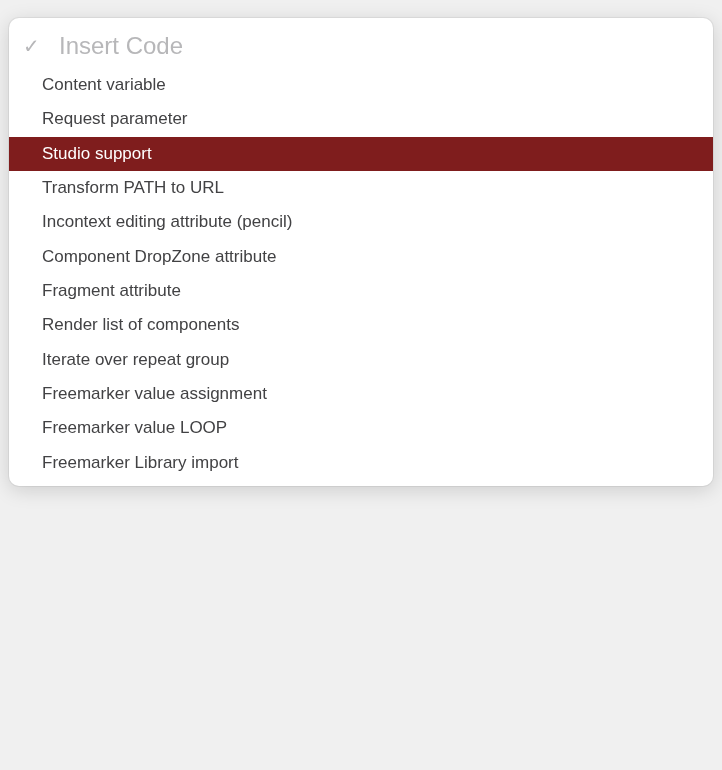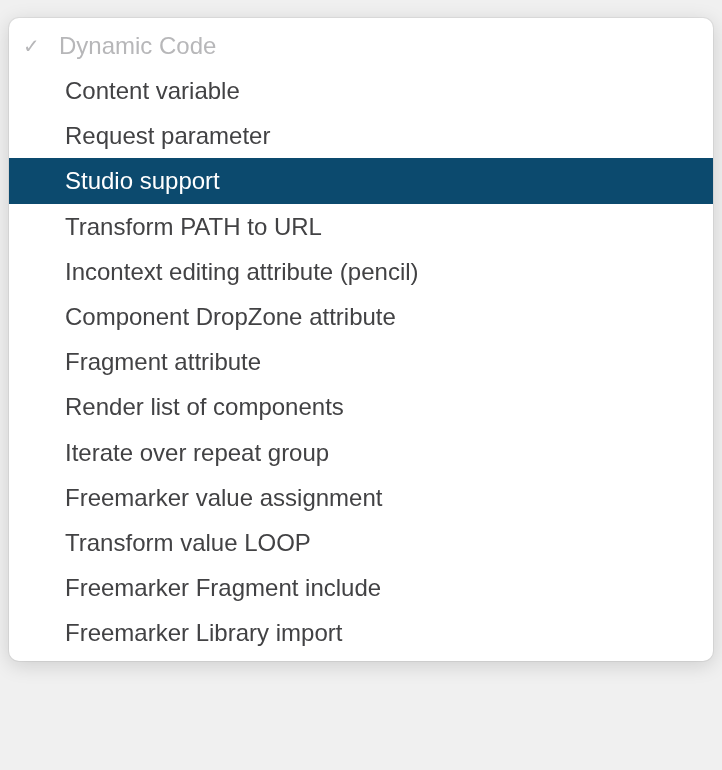--- a/index.html
+++ b/index.html
@@ -38,39 +38,39 @@
       width: 36px;
       display: inline-flex;
       align-items: center;
       justify-content: flex-start;
       color: #b7b7b9;
       font-size: 20px;
     }
     .menu-item {
       display: flex;
       align-items: flex-end;
-      padding: 4px 14px 4px 56px;
+      padding: 4px 14px 4px 33px;
       color: #424244;
-      font-size: 24px;
+      font-size: 17px;
       font-weight: 400;
       line-height: 1.55;
       cursor: pointer;
     }
     .menu-item.selected {
-      background: #0c4a6e;
+      background: #7f1d1d;
       color: #ffffff;
     }
   </style>
 </head>
 <body>
 
 <div class="dropdown-menu">
   <div class="menu-header">
     <span class="checkmark">✓</span>
-    <span>Dynamic Code</span>
+    <span>Insert Code</span>
   </div>
   <div id="menu-items">
       <div class="menu-item">
         <span>Content variable</span>
       </div>
       <div class="menu-item">
         <span>Request parameter</span>
       </div>
       <div class="menu-item selected">
         <span>Studio support</span>
@@ -90,22 +90,19 @@
       <div class="menu-item">
         <span>Render list of components</span>
       </div>
       <div class="menu-item">
         <span>Iterate over repeat group</span>
       </div>
       <div class="menu-item">
         <span>Freemarker value assignment</span>
       </div>
       <div class="menu-item">
-        <span>Transform value LOOP</span>
-      </div>
-      <div class="menu-item">
-        <span>Freemarker Fragment include</span>
+        <span>Freemarker value LOOP</span>
       </div>
       <div class="menu-item">
         <span>Freemarker Library import</span>
       </div>
     </div>
 </div>
 
 </body></html>

